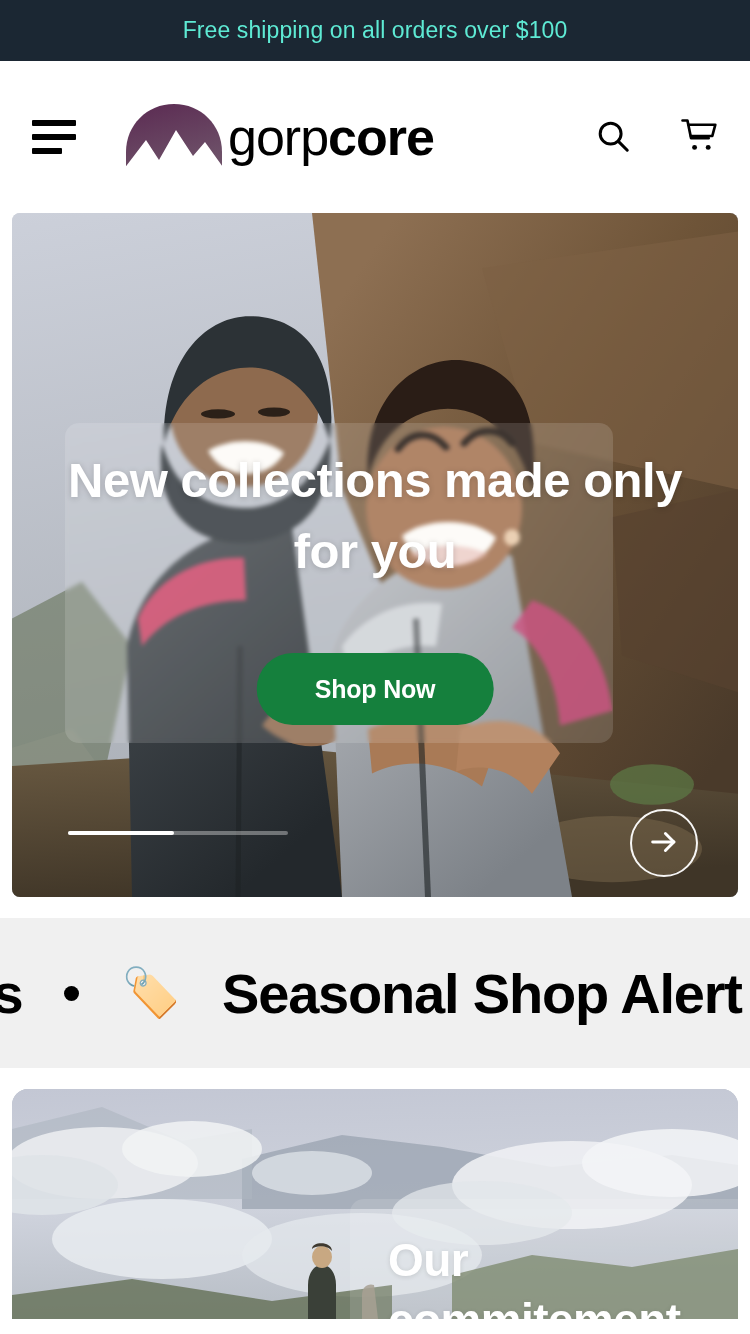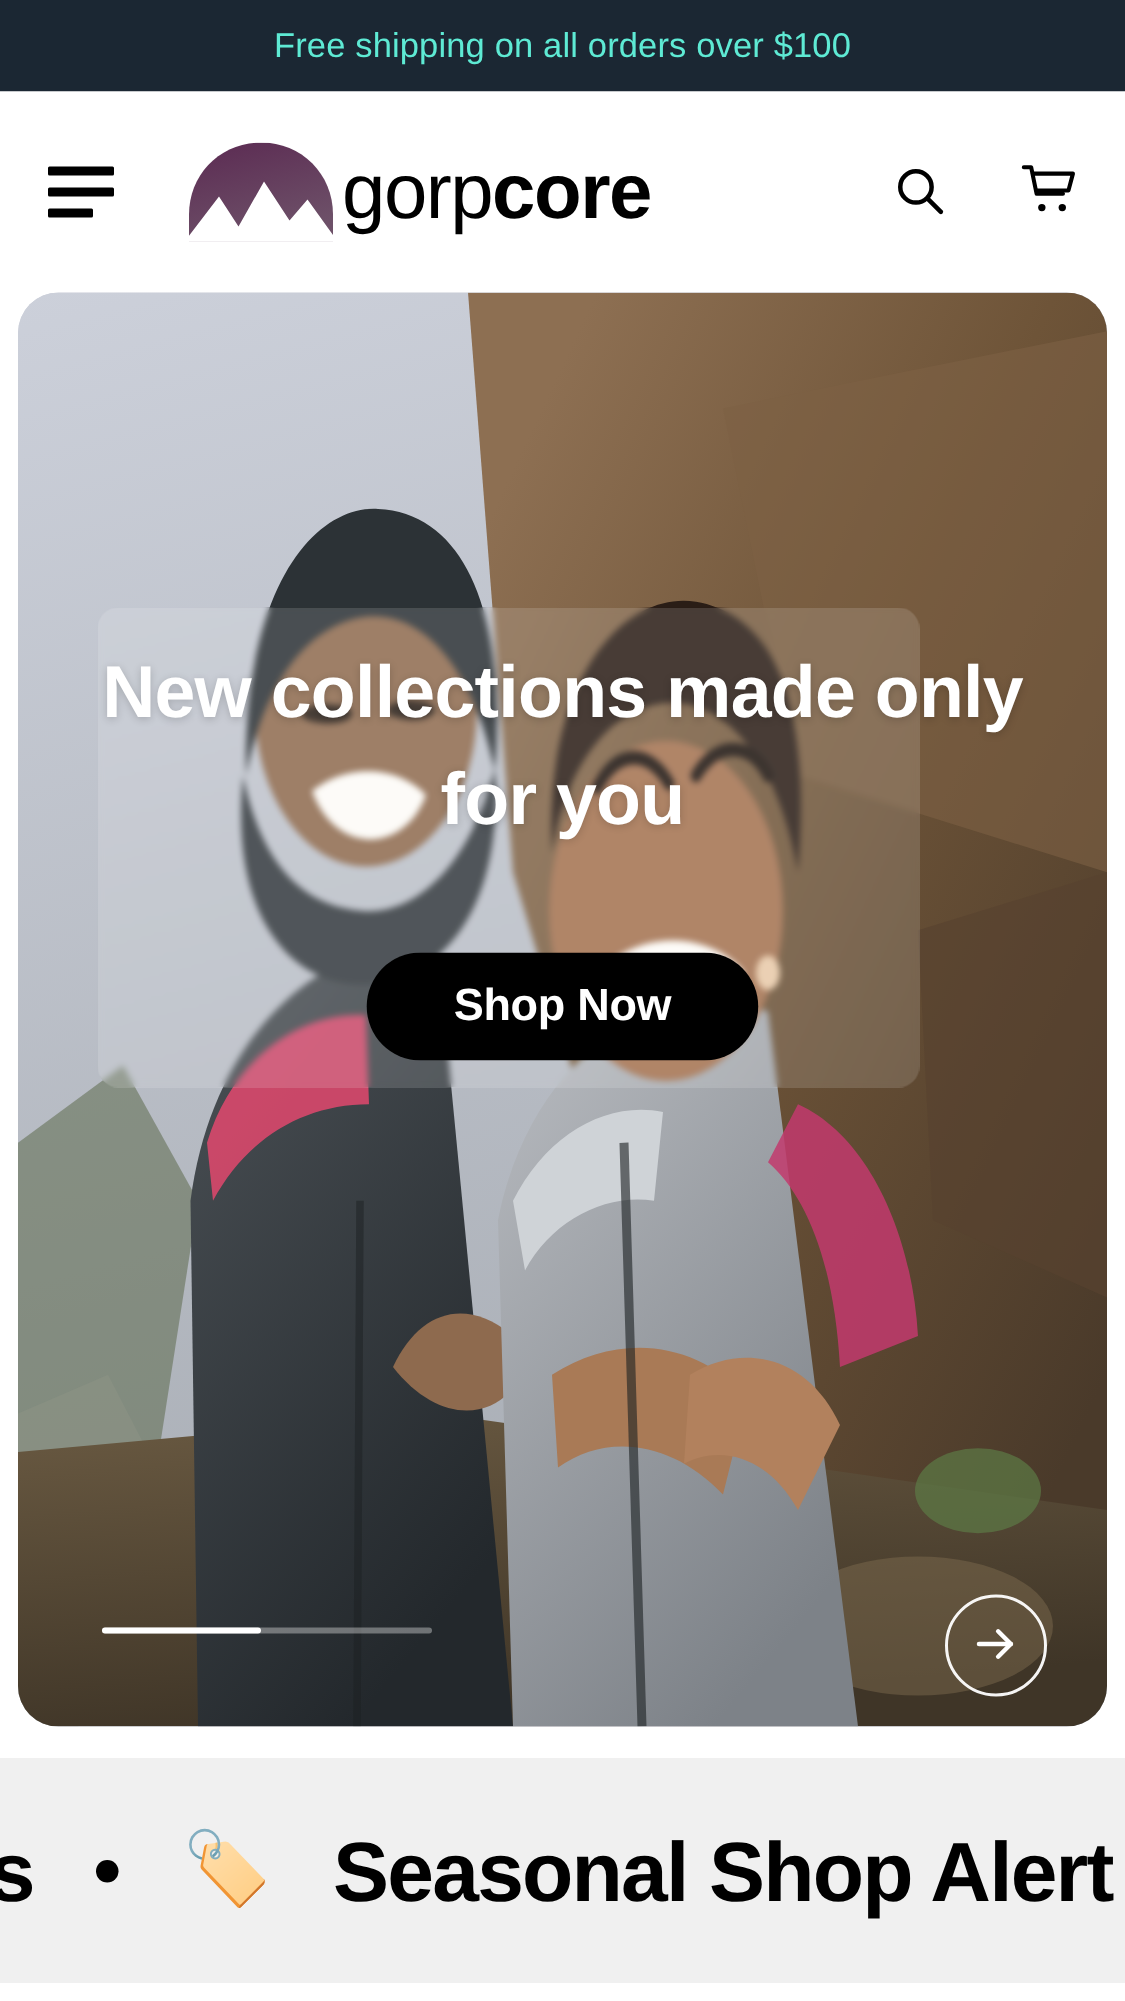--- a/index.html
+++ b/index.html
@@ -20,21 +20,21 @@
     color: #5eead4;
     display: flex;
     align-items: center;
     justify-content: center;
     font-size: 23px;
     letter-spacing: 0.1px;
   }
 
   
   .header {
-    height: 134px;
+    height: 152px;
     background: #ffffff;
     display: flex;
     align-items: center;
     padding: 0 30px 0 32px;
     position: relative;
   }
   .hamburger {
     width: 44px;
     height: 34px;
     display: flex;
@@ -75,22 +75,22 @@
   .icon-btn {
     width: 42px; height: 42px;
     display: flex; align-items: center; justify-content: center;
     cursor: pointer; background: none; border: none; padding: 0;
   }
 
   
   .hero-wrap { padding: 0 12px; }
   .hero {
     position: relative;
-    height: 956px;
-    border-radius: 27px;
+    height: 684px;
+    border-radius: 8px;
     overflow: hidden;
     background: #cfd2dc;
   }
   .hero-photo { position: absolute; inset: 0; }
   .hero-photo svg { width: 100%; height: 100%; display: block; }
 
   .hero-overlay {
     position: absolute;
     left: 53px;
     top: 210px;
@@ -111,27 +111,27 @@
     line-height: 1.45;
     letter-spacing: -0.5px;
     text-shadow: 0 1px 6px rgba(0,0,0,0.18);
     padding: 0 40px;
   }
   .hero-cta {
     position: absolute;
     left: 50%;
     transform: translateX(-50%);
     top: 440px;
-    background: #000000;
+    background: #15803d;
     color: #fff;
     border: none;
     border-radius: 40px;
     height: 72px;
     padding: 0 58px;
-    font-size: 30px;
+    font-size: 25px;
     font-weight: 700;
     font-family: "Liberation Sans", sans-serif;
     cursor: pointer;
     letter-spacing: -0.2px;
   }
 
   .hero-progress {
     position: absolute;
     left: 56px;
     bottom: 62px;

